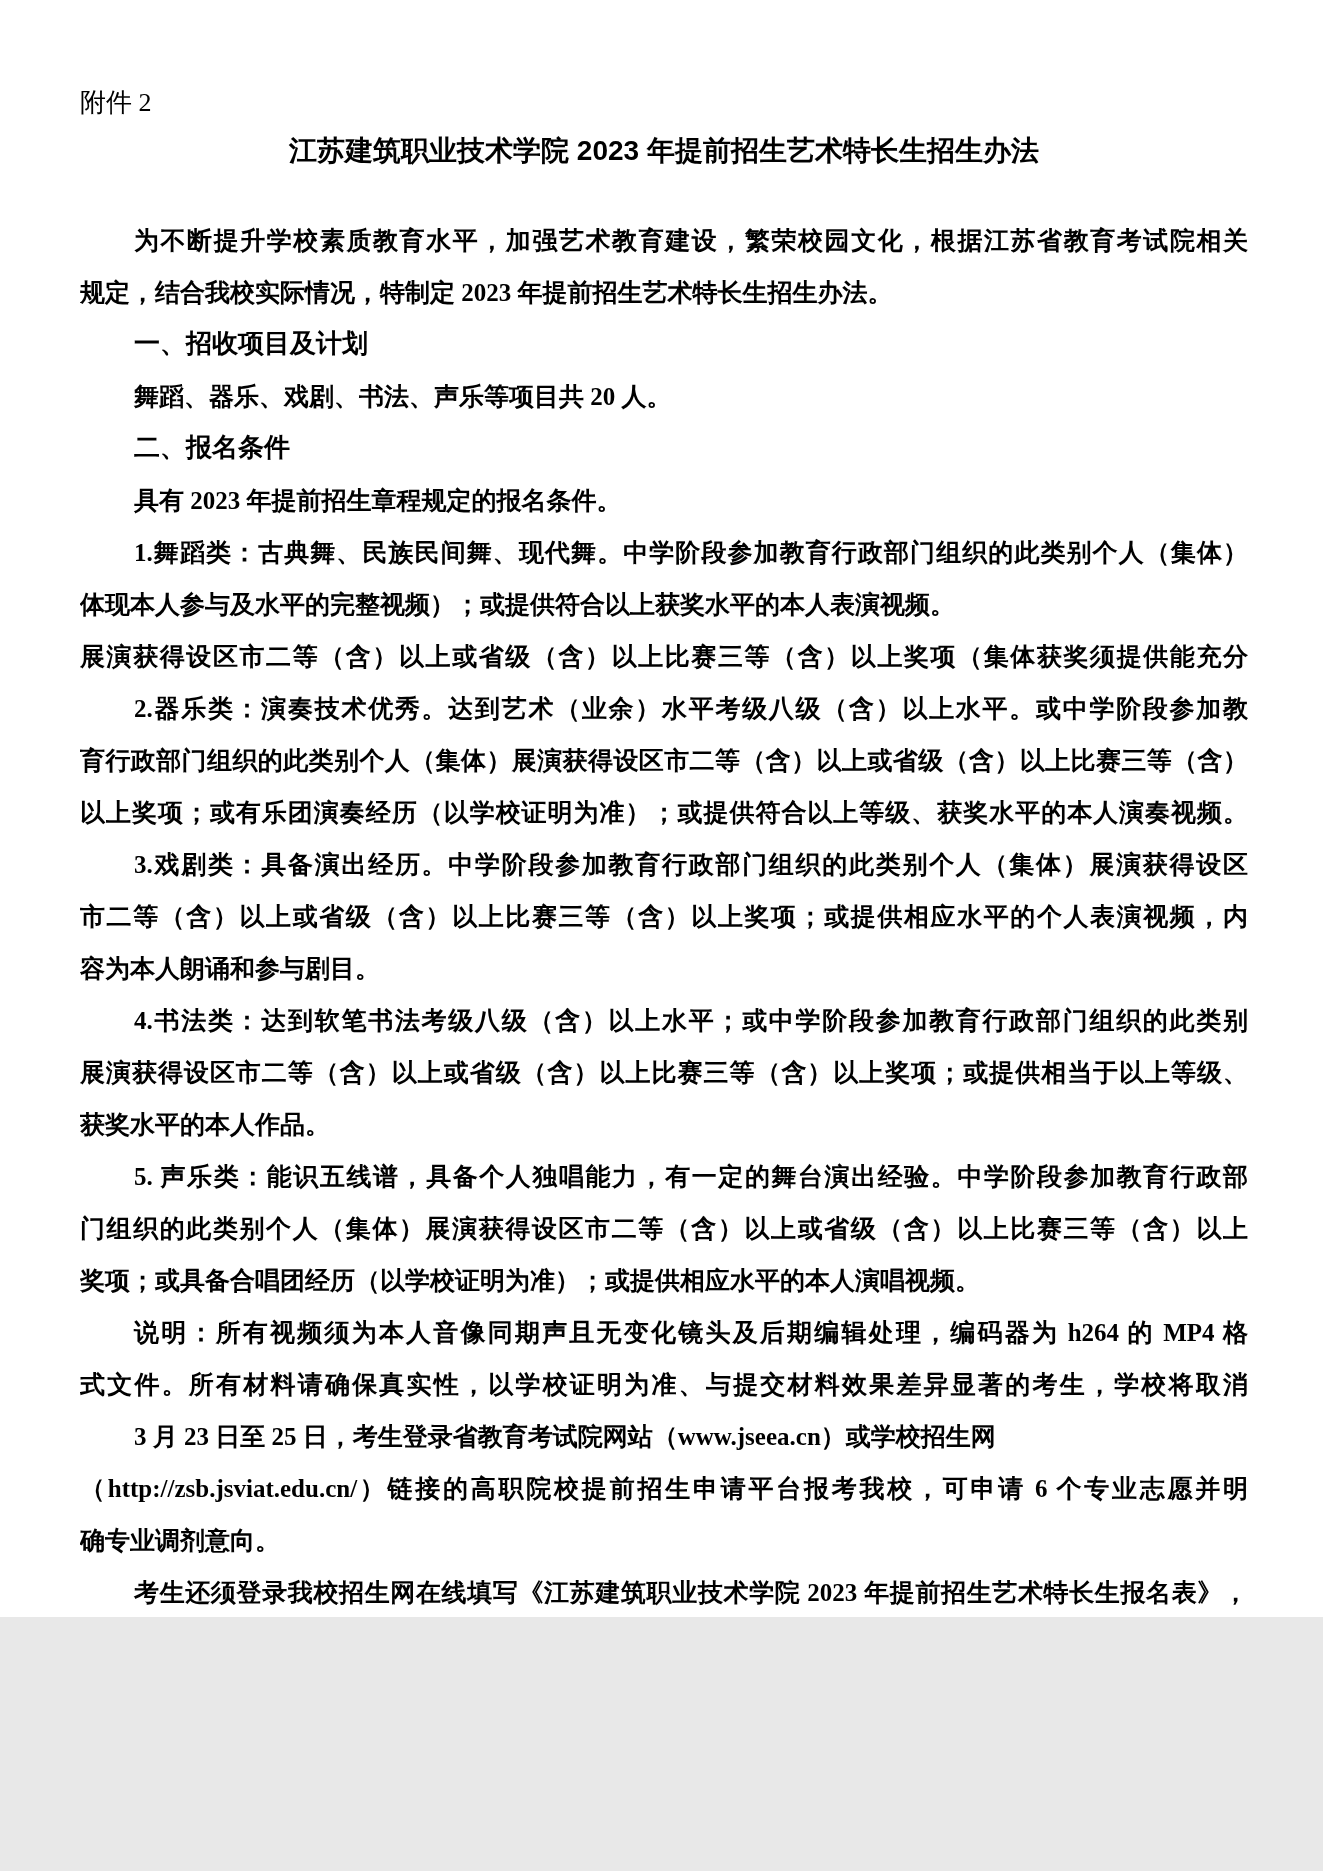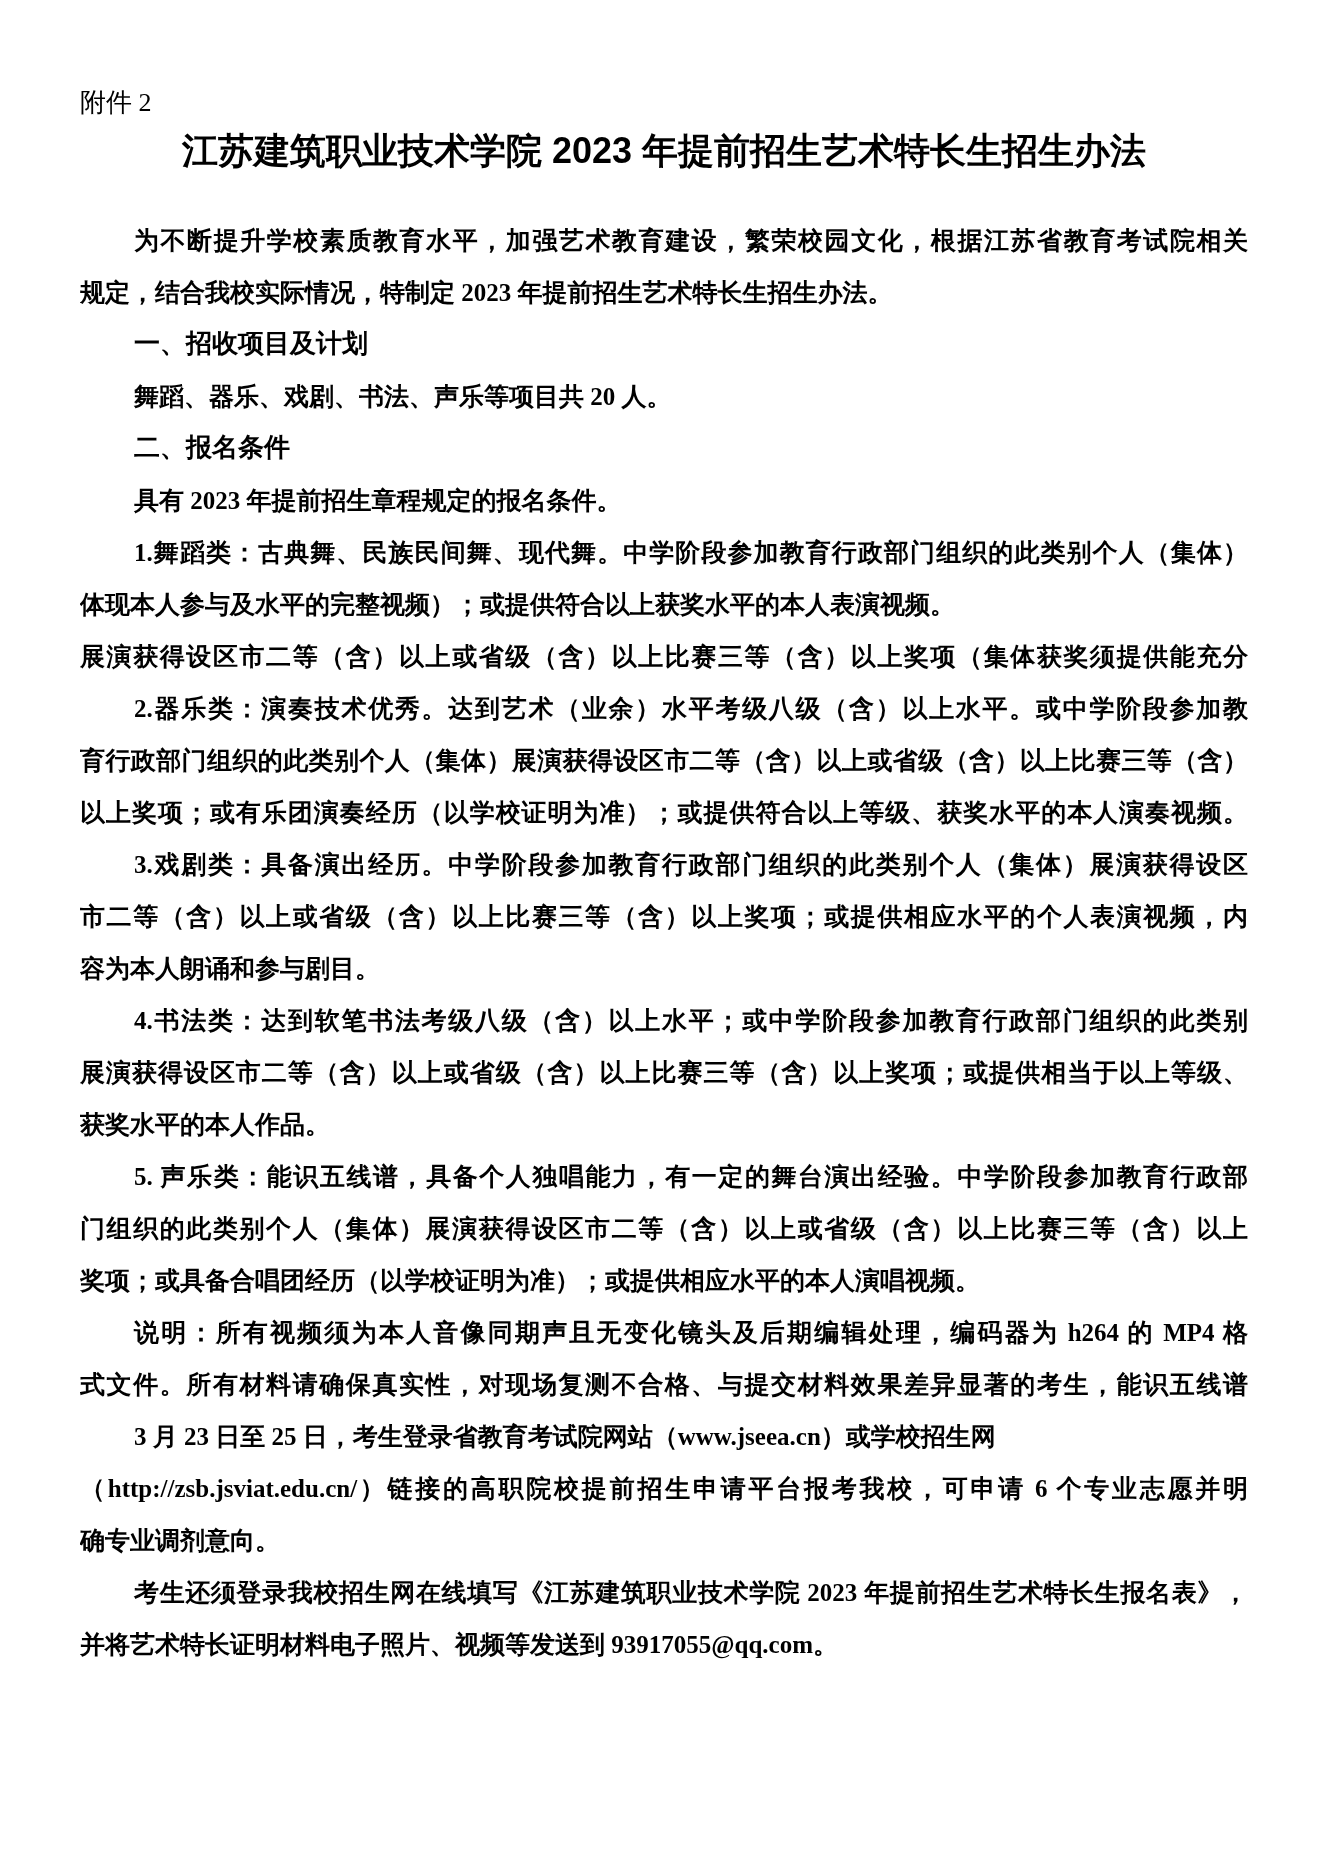--- a/index.html
+++ b/index.html
@@ -1,19 +1,19 @@
 <!DOCTYPE html>
 <html><head>
 <meta charset="utf-8">
 <style>
   html, body { margin: 0; padding: 0; background: #e8e8e8; }
   .page {
     position: relative;
     width: 1323px;
-    height: 1871px;
+    height: 1617px;
     margin: 0 auto;
     background: #ffffff;
     color: #000000;
     font-family: "Liberation Serif", "DejaVu Serif", serif;
     overflow: hidden;
   }
   .attachment {
     position: absolute;
     left: 80px;
     top: 88px;
@@ -22,21 +22,21 @@
     white-space: nowrap;
   }
   .doc-title {
     position: absolute;
     left: 80px;
     top: 134px;
     width: 1168px;
     text-align: center;
     font-family: "Liberation Sans", "DejaVu Sans", sans-serif;
     font-weight: bold;
-    font-size: 36px;
+    font-size: 28px;
     line-height: 34px;
     white-space: nowrap;
   }
   .doc-body {
     position: absolute;
     left: 80px;
     top: 215px;
     width: 1168px;
   }
   .ln {
@@ -81,21 +81,21 @@
     <div class="ln ind stretch">3.戏剧类：具备演出经历。中学阶段参加教育行政部门组织的此类别个人（集体）展演获得设区</div>
     <div class="ln stretch">市二等（含）以上或省级（含）以上比赛三等（含）以上奖项；或提供相应水平的个人表演视频，内</div>
     <div class="ln">容为本人朗诵和参与剧目。</div>
     <div class="ln ind stretch">4.书法类：达到软笔书法考级八级（含）以上水平；或中学阶段参加教育行政部门组织的此类别</div>
     <div class="ln stretch">展演获得设区市二等（含）以上或省级（含）以上比赛三等（含）以上奖项；或提供相当于以上等级、</div>
     <div class="ln">获奖水平的本人作品。</div>
     <div class="ln ind stretch">5. 声乐类：能识五线谱，具备个人独唱能力，有一定的舞台演出经验。中学阶段参加教育行政部</div>
     <div class="ln stretch">门组织的此类别个人（集体）展演获得设区市二等（含）以上或省级（含）以上比赛三等（含）以上</div>
     <div class="ln">奖项；或具备合唱团经历（以学校证明为准）；或提供相应水平的本人演唱视频。</div>
     <div class="ln ind stretch">说明：所有视频须为本人音像同期声且无变化镜头及后期编辑处理，编码器为 h264 的 MP4 格</div>
-    <div class="ln stretch">式文件。所有材料请确保真实性，对现场复测不合格、与提交材料效果差异显著的考生，能识五线谱</div>
+    <div class="ln stretch">式文件。所有材料请确保真实性，以学校证明为准、与提交材料效果差异显著的考生，学校将取消</div>
     <div class="ln ind">3 月 23 日至 25 日，考生登录省教育考试院网站（www.jseea.cn）或学校招生网</div>
     <div class="ln stretch">（http://zsb.jsviat.edu.cn/）链接的高职院校提前招生申请平台报考我校，可申请 6 个专业志愿并明</div>
     <div class="ln">确专业调剂意向。</div>
     <div class="ln ind stretch">考生还须登录我校招生网在线填写《江苏建筑职业技术学院 2023 年提前招生艺术特长生报名表》，</div>
     <div class="ln">并将艺术特长证明材料电子照片、视频等发送到 93917055@qq.com。</div>
   </div>
 
 </div>
 
 </body></html>

